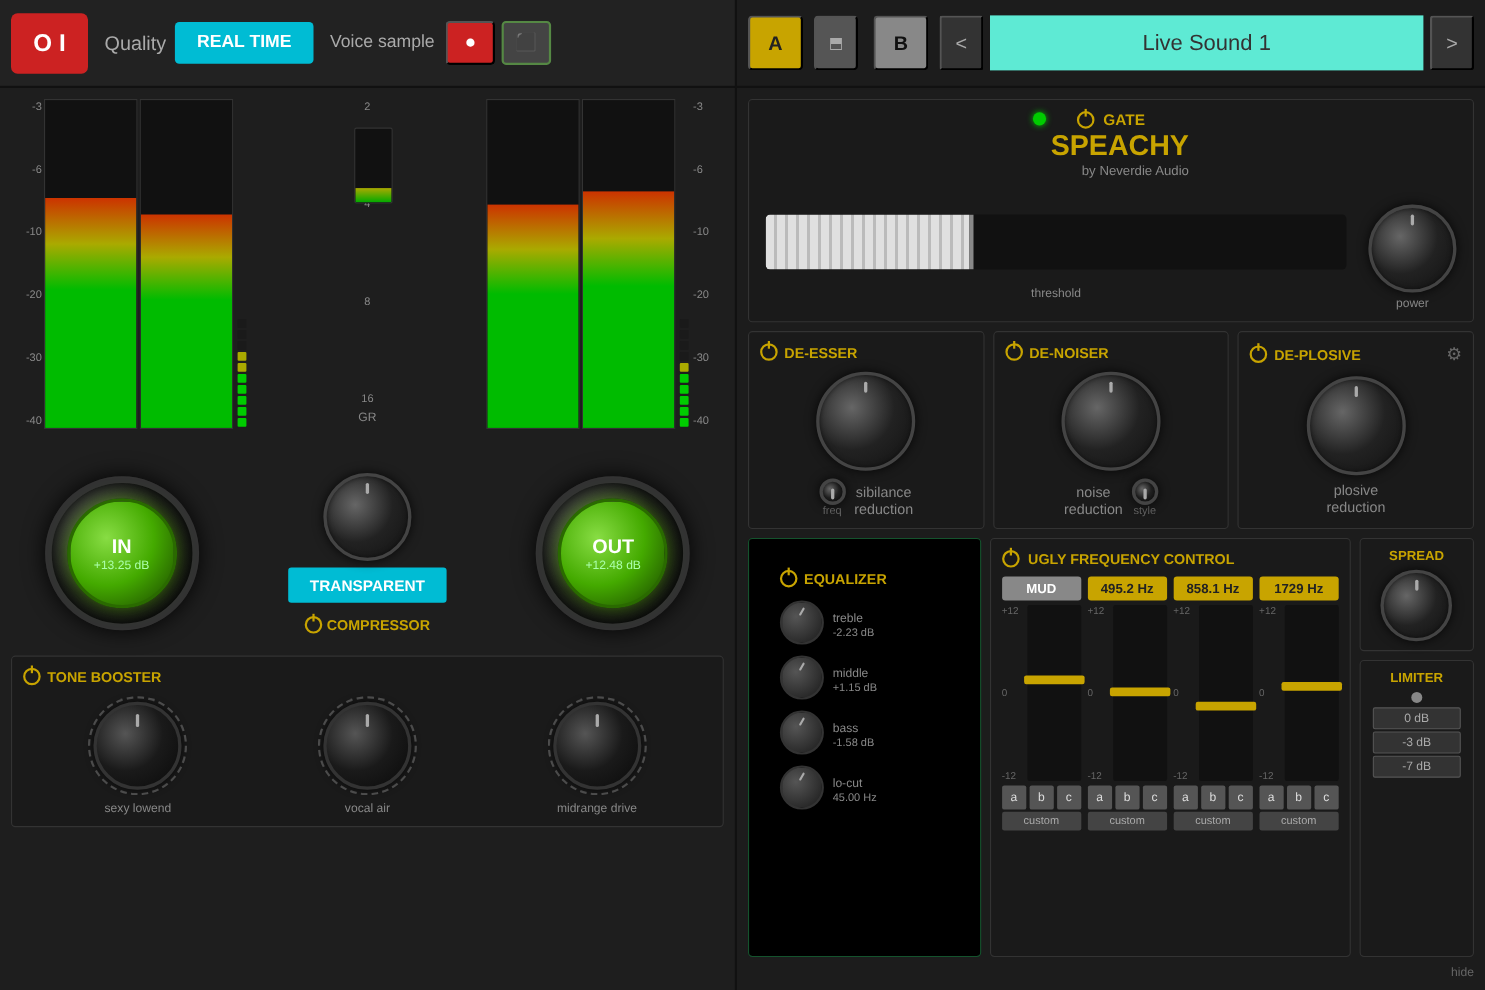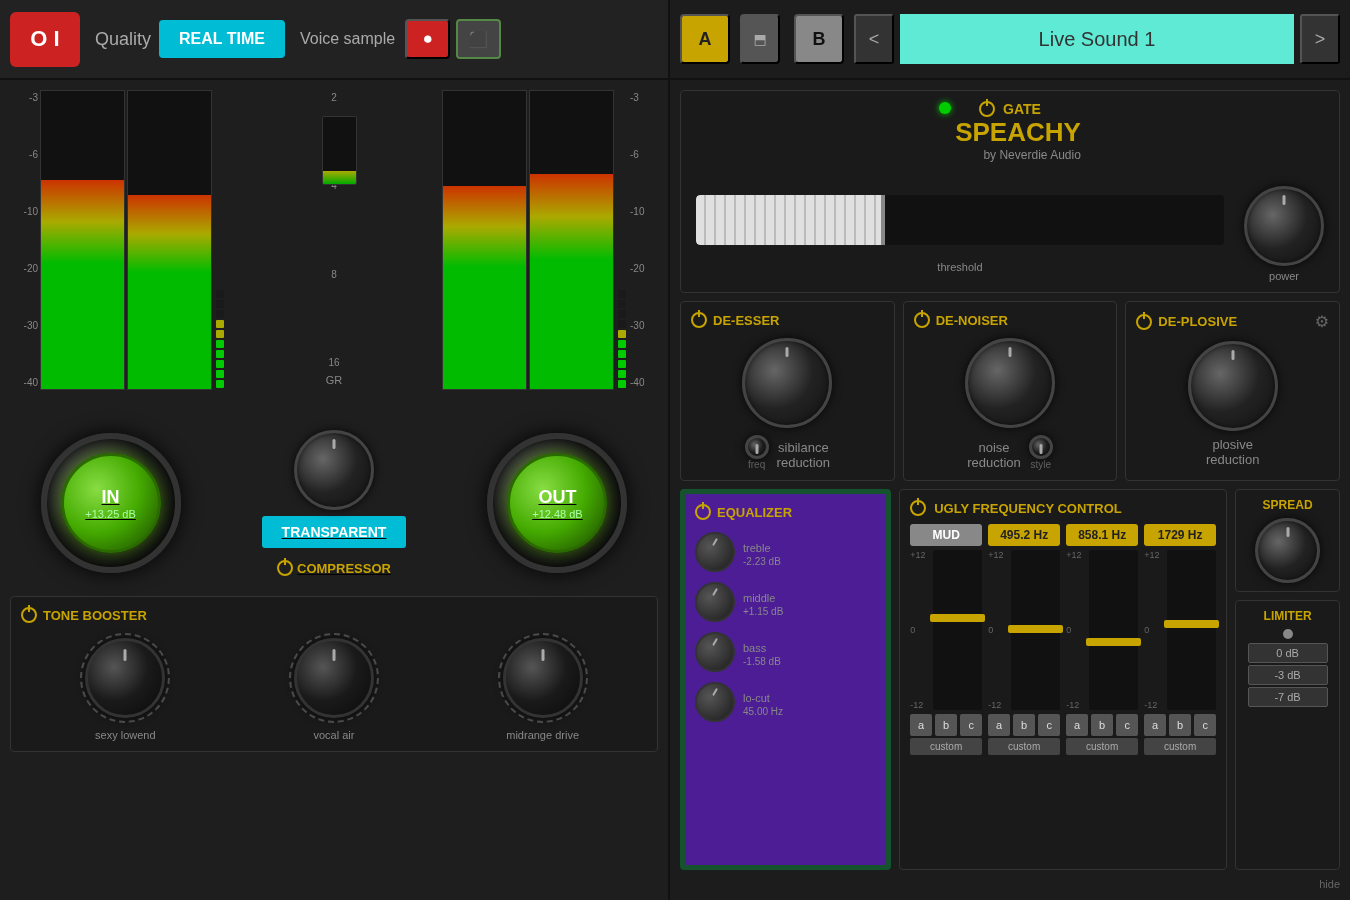--- a/index.html
+++ b/index.html
@@ -236,21 +236,20 @@
       width: 200px;
     }
 
     
     .inout-section {
       display: flex;
       gap: 20px;
       align-items: center;
       justify-content: space-around;
       padding: 10px 0;
-      text-decoration: underline;
     }
 
     .transparent-btn {
       background: #00bcd4;
       color: #fff;
       font-weight: bold;
       font-size: 14px;
       padding: 8px 20px;
       border: none;
       border-radius: 3px;
@@ -456,24 +455,24 @@
       font-size: 10px;
     }
 
     
     .eq-ufc-section {
       display: flex;
       gap: 8px;
       flex: 1;
     }
     .eq-section {
-      background: #4c1d95;
-      border: 5px solid #14532d;
-      border-radius: 4px;
-      padding: 10px;
+      background: #000000;
+      border: 1px solid #14532d;
+      border-radius: 4px;
+      padding: 28px;
       width: 220px;
     }
     .ufc-section {
       flex: 1;
       background: #1a1a1a;
       border: 1px solid #333;
       border-radius: 4px;
       padding: 10px;
       display: flex;
       flex-direction: column;

